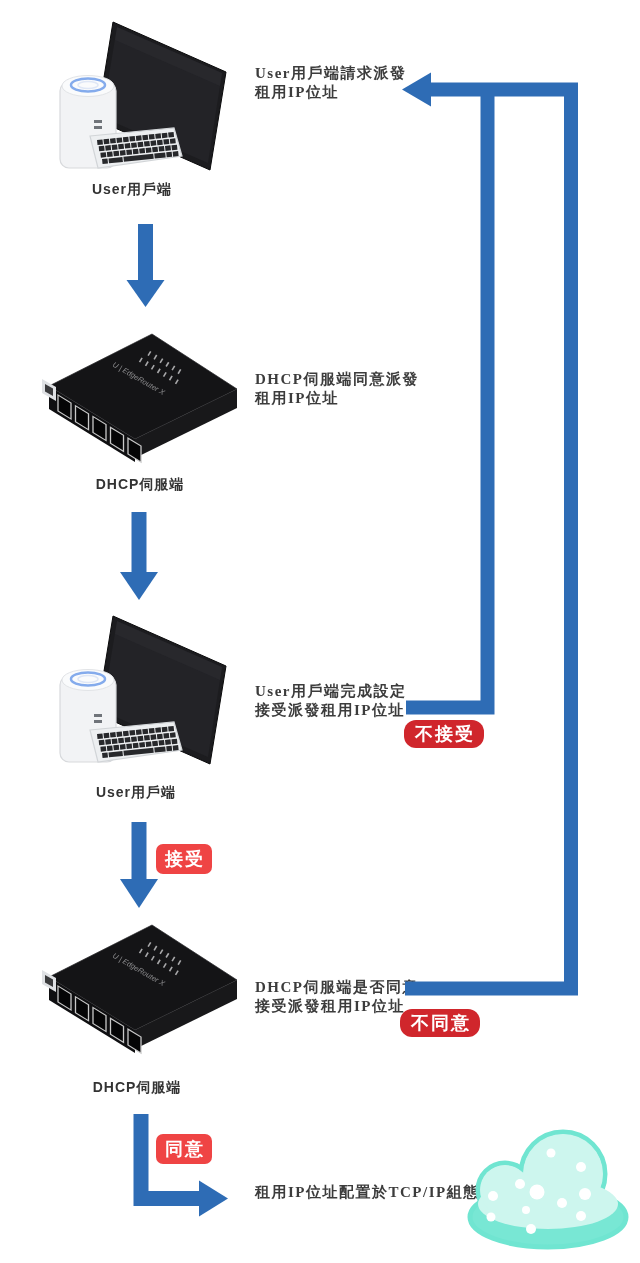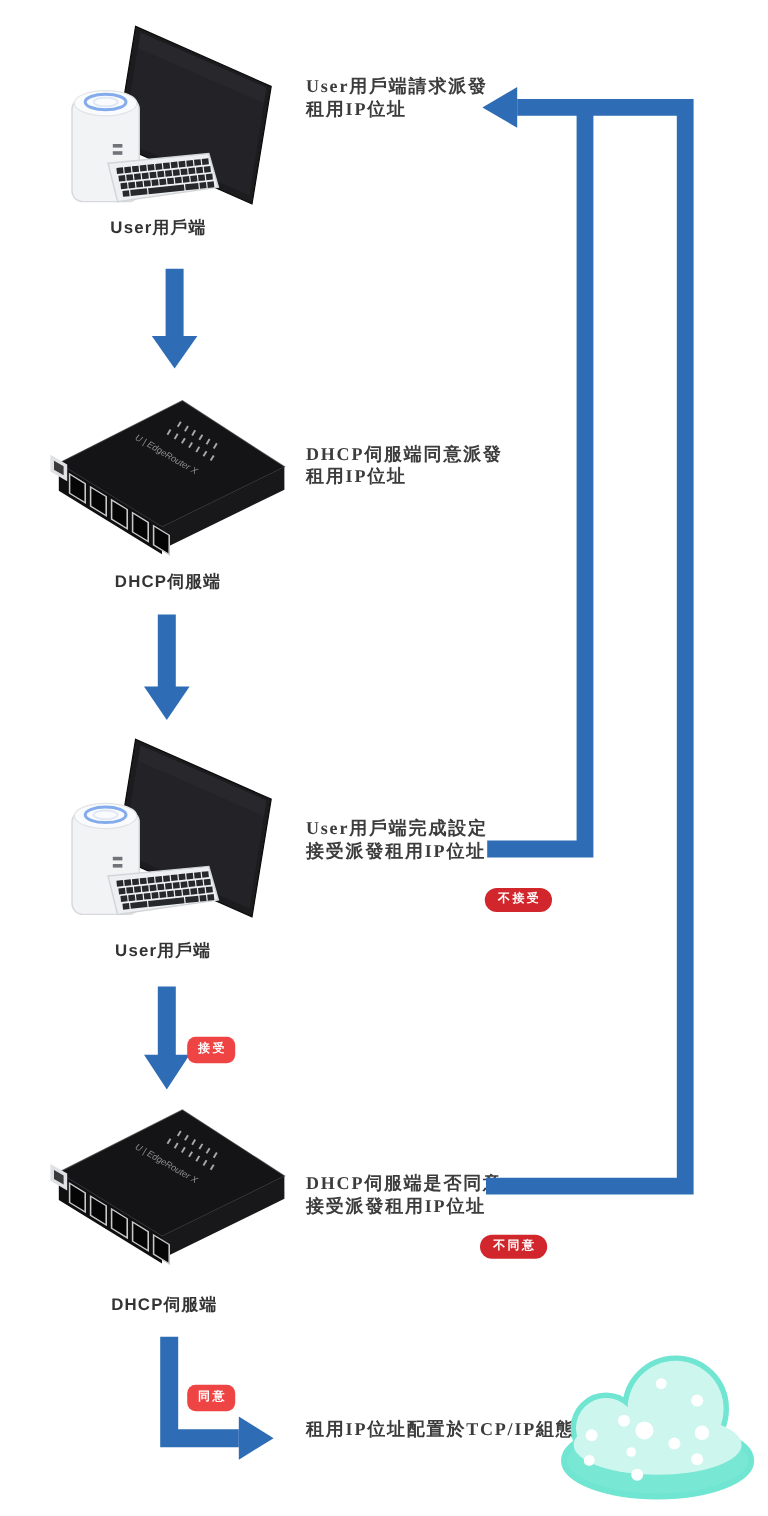--- a/index.html
+++ b/index.html
@@ -10,22 +10,22 @@
   .abs{position:absolute;}
   .step-txt{
     position:absolute;font-size:15px;font-weight:700;letter-spacing:1.5px;
     line-height:19px;color:#3c3c3c;white-space:nowrap;font-family:Liberation Serif, serif;
   }
   .dev-label{
     position:absolute;transform:translateX(-50%);font-size:14px;font-weight:700;
     letter-spacing:1px;color:#333333;white-space:nowrap;
   }
   .badge{
-    position:absolute;color:#ffffff;font-weight:700;font-size:10px;letter-spacing:2px;
-    white-space:nowrap;line-height:1;margin-top:20px;
+    position:absolute;color:#ffffff;font-weight:700;font-size:18px;letter-spacing:2px;
+    white-space:nowrap;line-height:1;
   }
   .badge.red{background:#d0262c;border-radius:12px;padding:5px 9px 5px 11px;}
   .badge.green{background:#ef4444;border-radius:7px;padding:6px 7px 6px 9px;}
   svg{display:block;}
   #flow-overlay{position:absolute;left:0;top:0;pointer-events:none;}
 </style>
 </head>
 <body>
 
 <div id="canvas">

